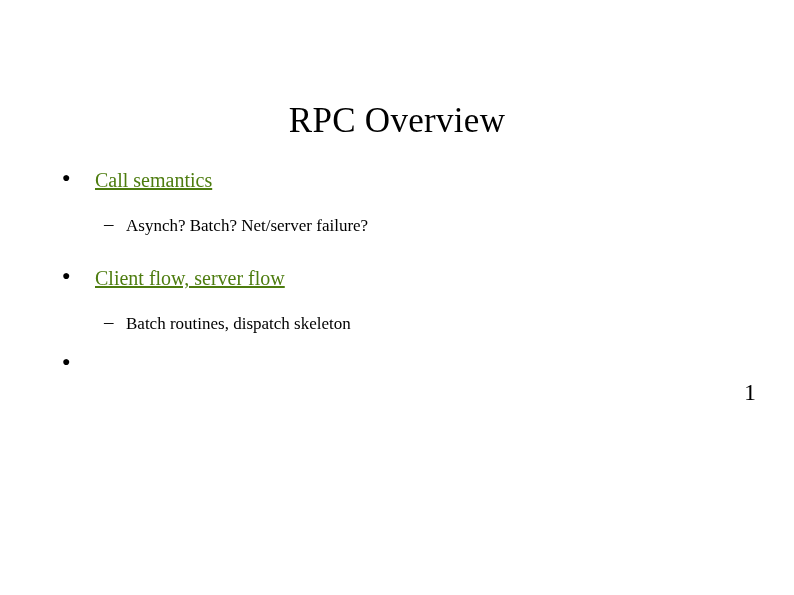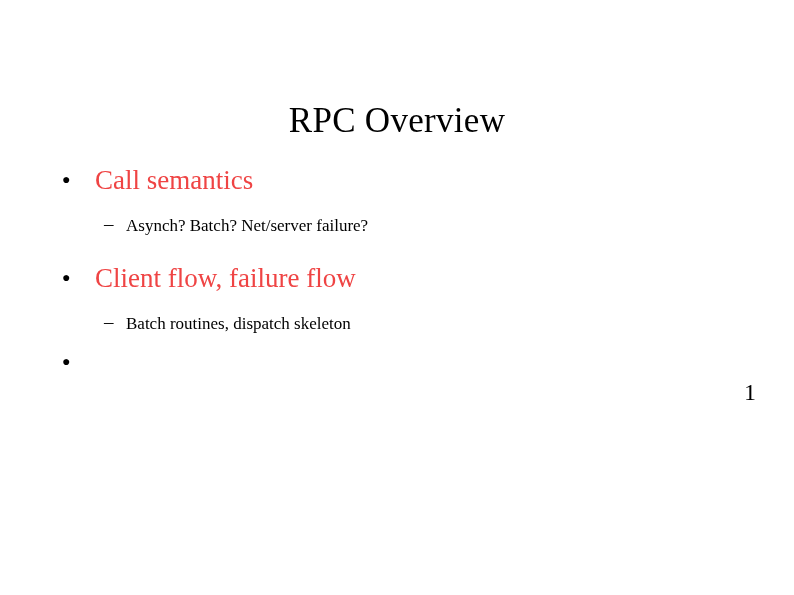--- a/index.html
+++ b/index.html
@@ -60,24 +60,25 @@
   .level-1 .bullet-marker {
     width: 33px;
     flex: 0 0 33px;
     font-size: 14px;
     line-height: 1;
     color: #000000;
     position: relative;
     top: -5px;
   }
   .level-1 .outline-text {
-    font-size: 27px;
+    font-size: 20px;
     line-height: 32px;
-    color: #ef4444;
+    color: #4d7c0f;
     white-space: nowrap;
+    text-decoration: underline;
   }
 
   
   .level-2 {
     padding-left: 104px;
     height: 49px;
   }
   .level-2 .bullet-marker {
     width: 22px;
     flex: 0 0 22px;
@@ -124,21 +125,21 @@
       <span class="outline-text">Call semantics</span>
     </div>
 
     <div class="outline-row level-2">
       <span class="bullet-marker">–</span>
       <span class="outline-text">Asynch? Batch? Net/server failure?</span>
     </div>
 
     <div class="outline-row level-1">
       <span class="bullet-marker">●</span>
-      <span class="outline-text">Client flow, failure flow</span>
+      <span class="outline-text">Client flow, server flow</span>
     </div>
 
     <div class="outline-row level-2">
       <span class="bullet-marker">–</span>
       <span class="outline-text">Batch routines, dispatch skeleton</span>
     </div>
 
     <div class="outline-row level-1">
       <span class="bullet-marker">●</span>
     </div>

